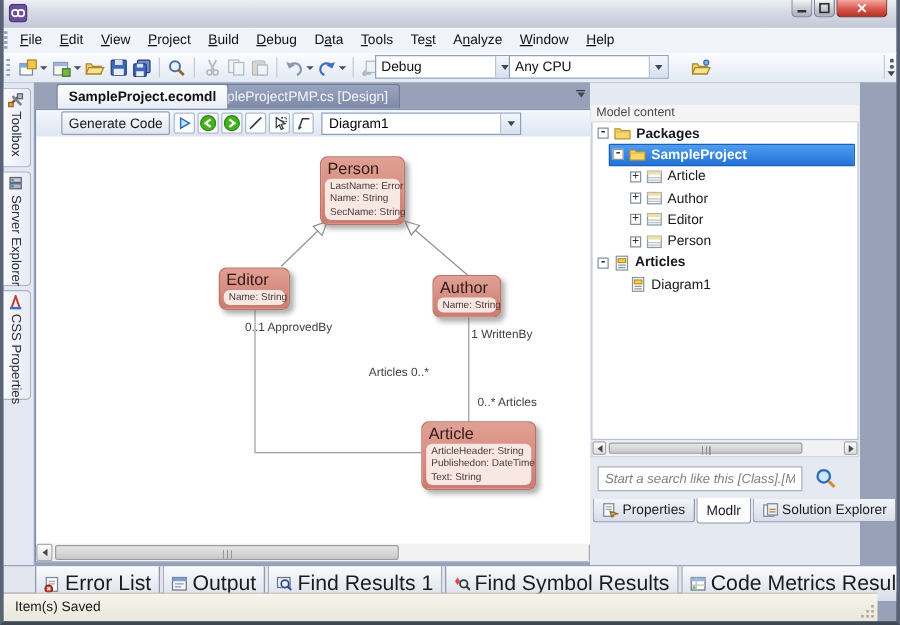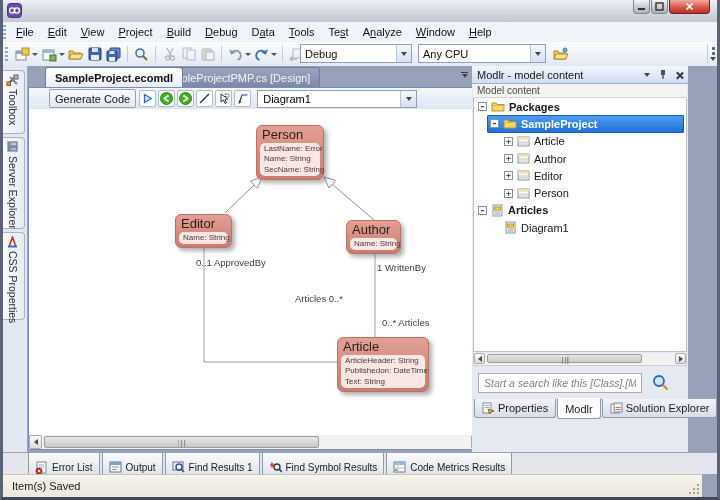--- a/index.html
+++ b/index.html
@@ -93,21 +93,21 @@
   .ticon{margin-right:4px;flex:none;}
   .tree-hscroll{position:absolute;left:1px;bottom:86px;right:1px;height:13px;background:#F2F2F2;border:1px solid #C8CFDA;border-top:none;box-sizing:border-box;}
   .searchrow{position:absolute;left:0;right:0;bottom:53px;height:33px;background:#E4E9F2;display:flex;align-items:center;padding-left:6px;box-sizing:border-box;}
   .searchrow input{width:164px;height:20px;border:1px solid #ABADB3;font-size:10.5px;padding:0 5px;box-sizing:border-box;color:#222;font-family:"Liberation Sans",sans-serif;}
   .searchrow input::placeholder{font-style:italic;color:#7F7F7F;}
   .rtabs{position:absolute;left:0;right:0;bottom:32px;height:21px;display:flex;align-items:flex-start;padding-left:2px;}
   .rtab{height:19px;box-sizing:border-box;border:1px solid #8E99AE;border-top:none;border-radius:0 0 3px 3px;background:linear-gradient(180deg,#F2F4F9,#D8DDE8);font-size:11px;color:#1A1C22;display:flex;align-items:center;gap:3px;padding:0 7px;margin-right:1px;white-space:nowrap;}
   .rtab.active{background:#FDFDFE;border-top:1px solid #FDFDFE;margin-top:-1px;height:21px;font-weight:normal;}
   
   .btabs{position:absolute;left:-3px;top:452px;width:720px;height:22px;background:#E3E6EE;border-top:1px solid #98A2B6;display:flex;align-items:flex-start;padding-left:28px;box-sizing:border-box;}
-  .btab{height:29px;box-sizing:border-box;border:1px solid #8E99AE;border-top:none;border-radius:0 0 3px 3px;background:linear-gradient(180deg,#FAFBFD,#D8DDE8);font-size:10px;color:#1A1C22;display:flex;align-items:center;gap:4px;padding:0 6px;margin-right:2px;white-space:nowrap;}
+  .btab{height:29px;box-sizing:border-box;border:1px solid #8E99AE;border-top:none;border-radius:0 0 3px 3px;background:linear-gradient(180deg,#FAFBFD,#D8DDE8);font-size:17px;color:#1A1C22;display:flex;align-items:center;gap:4px;padding:0 6px;margin-right:2px;white-space:nowrap;}
   .statusbar{position:absolute;left:-3px;top:474px;width:702px;height:23px;background:linear-gradient(180deg,#F6F4EC,#EAE7DB);border-top:1px solid #C8C6BC;font-size:11px;color:#15171B;display:flex;align-items:center;padding-left:12px;box-sizing:border-box;}
   .rgrip{position:absolute;right:2px;bottom:2px;}
   svg{display:block;}
 </style>
 </head>
 <body>
 
 <div class="win">
 
   <div class="titlebar">
@@ -254,21 +254,21 @@
             <path d="M2 1 L11 6.5 L2 12 Z" fill="#2F9E2F" stroke="#1C6E1C"></path>
           </svg>
         </span>
     </div>
     <div class="combo" style="left:300px;width:112px;">
       <span class="val">Debug</span>
       <span class="cbtn">
           <span class="tri-d"></span>
         </span>
     </div>
-    <div class="combo" style="left:418px;width:128px;">
+    <div class="combo" style="left:407px;width:128px;">
       <span class="val">Any CPU</span>
       <span class="cbtn">
           <span class="tri-d"></span>
         </span>
     </div>
     <span class="tb-btn" style="position:absolute;left:552px;top:3px;">
         <svg width="16" height="14">
           <path d="M1 4 L5 4 L6 6 L13 6 L13 12 L1 12 Z" fill="#F4CE6A" stroke="#A9872C"></path>
           <path d="M3 7 L15 7 L12.5 12 L1 12 Z" fill="#FBE291" stroke="#A9872C"></path>
           <circle cx="12" cy="3" r="2" fill="#7FB0E0" stroke="#3A6EA8"></circle>
@@ -445,36 +445,20 @@
               <span class="tri-r"></span>
             </span>
           <span class="sthumb hthumb" style="left:15px;top:1px;width:275px;height:12px;">
               <span class="hgrip"></span>
             </span>
         </div>
       </div>
     </div>
 
     <div class="rpanel">
-      <div class="rphead">
-        <span>Modlr - model content</span>
-        <span class="sp"></span>
-        <span class="rpbtn">
-            <span class="tri-d"></span>
-          </span>
-        <span class="rpbtn">
-            <svg width="8" height="11">
-              <rect x="2" y="1" width="4" height="5" fill="#4A5160"></rect>
-              <line x1="4" y1="6" x2="4" y2="10" stroke="#4A5160" stroke-width="1.4"></line>
-            </svg>
-          </span>
-        <span class="rpbtn">
-            <span class="xglyph"></span>
-          </span>
-      </div>
       <div class="colhead">Model content</div>
 
       <svg width="0" height="0" style="position:absolute;">
           <defs>
         <g id="i-folder">
               <path d="M1 3 L5 3 L6 4.5 L13 4.5 L13 11 L1 11 Z" fill="#F5D76E" stroke="#B8912E"></path>
               <path d="M1 5.5 L13 5.5" stroke="#E2BC4A"></path>
             </g>
         <g id="i-class">
               <rect x="1" y="2" width="11" height="9" fill="#FDFDF2" stroke="#8A97A8"></rect>

